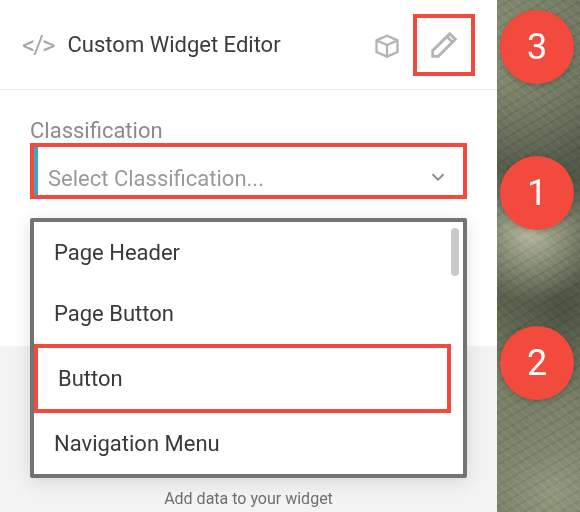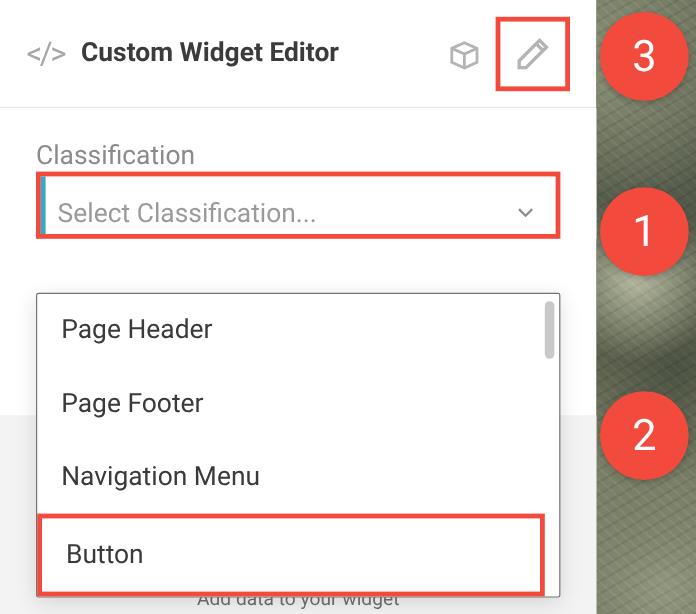--- a/index.html
+++ b/index.html
@@ -5,21 +5,21 @@
   * { box-sizing: border-box; margin: 0; padding: 0; }
   html, body { width: 580px; height: 512px; overflow: hidden; font-family: -apple-system, BlinkMacSystemFont, "Segoe UI", Roboto, sans-serif; }
   body { display: flex; background: #fff; }
 
   .main { flex: 1; display: flex; flex-direction: column; position: relative; }
   .header {
     height: 90px; display: flex; align-items: center; padding: 0 22px;
     border-bottom: 1px solid #e8e8e8;
   }
   .code-icon { color: #a7a7a7; font-size: 26px; font-weight: 400; letter-spacing: -2px; }
-  .title { margin-left: 14px; font-size: 22px; font-weight: 700; color: #3b3b3b; }
+  .title { margin-left: 14px; font-size: 22px; font-weight: 400; color: #3b3b3b; }
   .header-spacer { flex: 1; }
   .box-icon { width: 32px; height: 28px; margin-right: 10px; }
   .box-icon svg { width: 100%; height: 100%; stroke: #b4b4b4; fill: none; stroke-width: 2; }
   .pencil-wrap {
     width: 62px; height: 62px; border: 4px solid #f24a3d;
     display: flex; align-items: center; justify-content: center; background: #fff;
   }
   .pencil-wrap svg { width: 34px; height: 34px; stroke: #b4b4b4; fill: none; stroke-width: 2; }
 
   .body-area { flex: 1; position: relative; background: #fff; }
@@ -30,22 +30,22 @@
     display: flex; align-items: center; padding: 15px 14px 0 14px; position: relative;
   }
   .select-left-accent {
     position: absolute; left: 0; top: 0; bottom: 0; width: 4px; background: #3aa7c7;
   }
   .select-text { color: #9a9a9a; font-size: 22px; flex: 1; }
   .chevron { color: #8b8b8b; }
   .chevron svg { width: 22px; height: 22px; stroke: #8b8b8b; fill: none; stroke-width: 2; }
 
   .dropdown {
-    position: absolute; left: 30px; right: 30px; top: 154px;
-    background: #fff; border: 1px solid #737373; border-radius: 2px;
+    position: absolute; left: 30px; right: 30px; top: 128px;
+    background: #fff; border: 4px solid #737373; border-radius: 2px;
     box-shadow: 0 4px 18px rgba(0,0,0,0.12); z-index: 10;
     padding-right: 8px;
   }
   .dropdown-item {
     padding: 18px 20px; font-size: 22px; color: #3a3a3a; cursor: pointer;
   }
   .dropdown-item.highlight {
     border: 4px solid #f24a3d; margin: 0 4px 0 0;
   }
   .scroll-thumb {
@@ -122,23 +122,23 @@
           <svg viewBox="0 0 24 24">
               <polyline points="6 9 12 15 18 9"></polyline>
             </svg>
         </span>
       </div>
     </div>
 
     <div class="dropdown">
       <div class="scroll-thumb"></div>
       <div class="dropdown-item">Page Header</div>
-      <div class="dropdown-item">Page Footer</div>
+      <div class="dropdown-item">Page Button</div>
+      <div class="dropdown-item highlight">Button</div>
       <div class="dropdown-item">Navigation Menu</div>
-      <div class="dropdown-item highlight">Button</div>
     </div>
 
     <div class="greyzone">
       <div class="hint">Add data to your widget</div>
     </div>
   </div>
 </div>
 
 <div class="side">
   <div class="callout c3">3</div>

